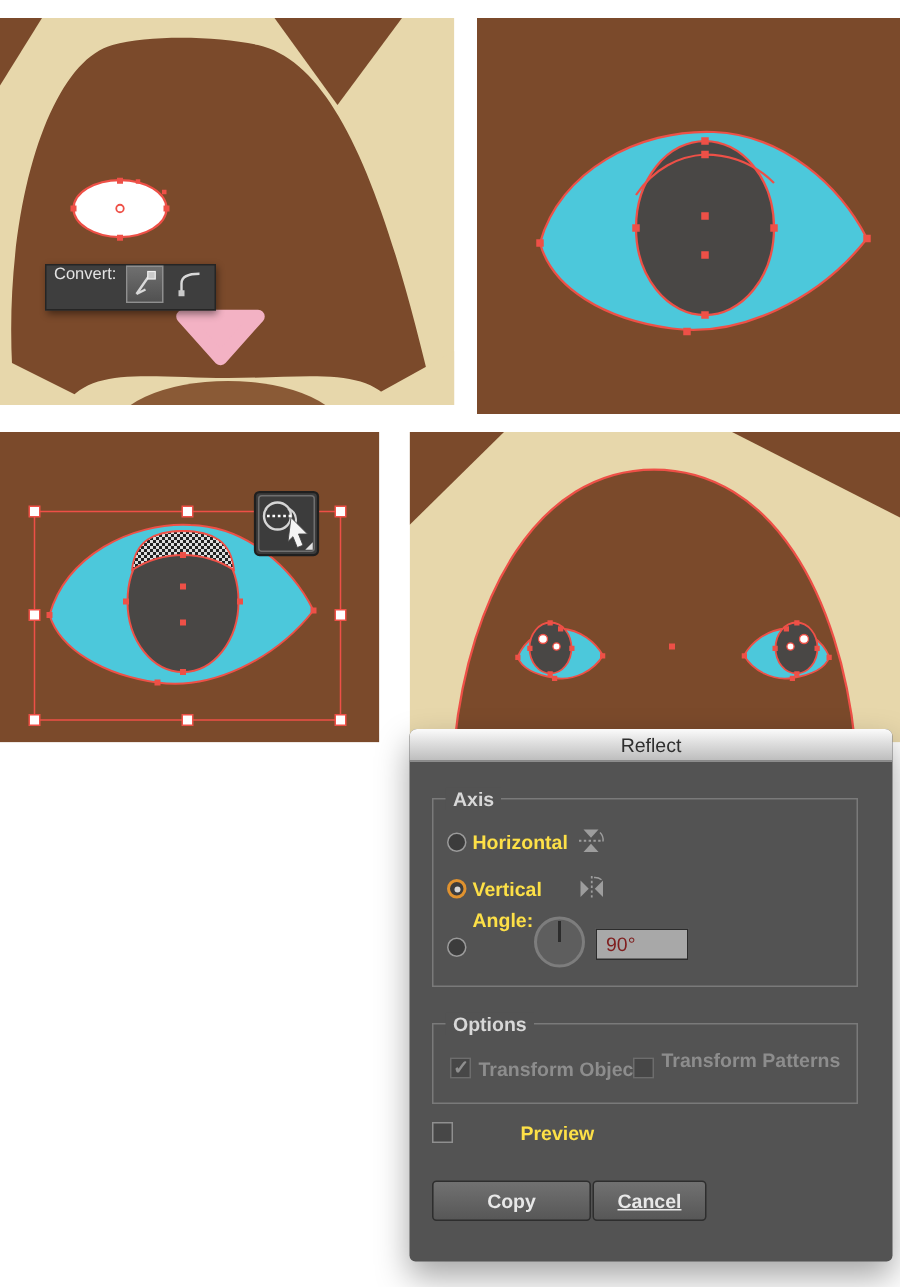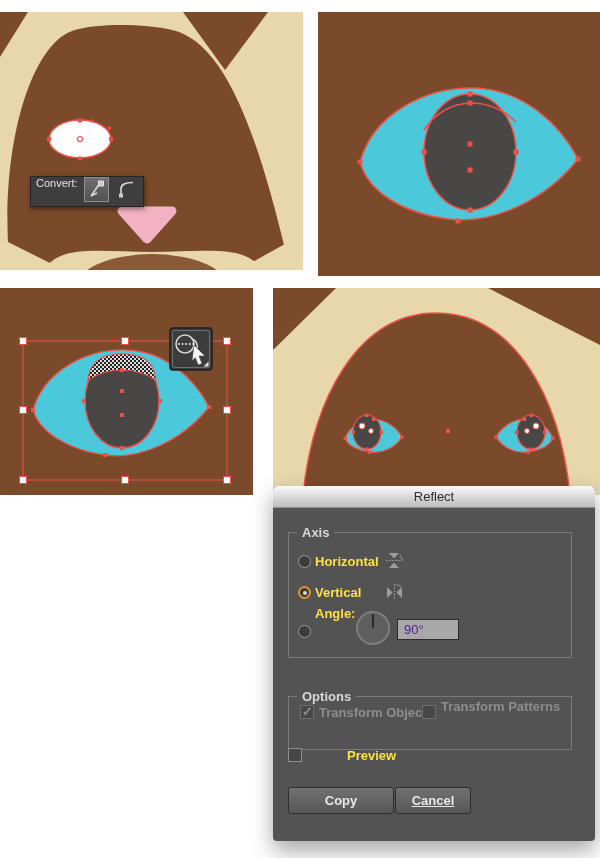--- a/index.html
+++ b/index.html
@@ -34,21 +34,21 @@
   .checkbox{position:absolute;width:14px;height:14px;background:#474747;
     border:1px solid #8f8f8f;box-sizing:border-box;}
   .checkbox.disabled{border-color:#6d6d6d;}
   .checkbox.checked::after{content:"\2713";position:absolute;left:1px;top:-2px;
     font-size:13px;font-weight:bold;color:#8f8f8f;}
   .dial{position:absolute;left:83px;top:125px;width:34px;height:34px;border-radius:50%;
     background:#5e5e5e;border:2px solid #7d7d7d;box-sizing:border-box;}
   .dial::after{content:"";position:absolute;left:13.5px;top:1px;width:2px;height:14px;background:#2c2c2c;}
   .angle-input{position:absolute;left:124px;top:133px;width:62px;height:21px;
     background:#a8a8a8;border:1px solid #2c2c2c;box-sizing:border-box;
-    font-family:"Liberation Sans",sans-serif;font-size:13px;color:#4c1d95;padding:0 6px;}
+    font-family:"Liberation Sans",sans-serif;font-size:13px;color:#7f1d1d;padding:0 6px;}
   .btn{position:absolute;top:301px;height:27px;background:linear-gradient(#717171,#575757);
     border:1px solid #2e2e2e;border-radius:3px;color:#e8e8e8;font-size:13px;font-weight:bold;
     text-align:center;line-height:25px;box-sizing:border-box;cursor:default;}
   .btn.default{box-shadow:0 0 0 2px #262626;}
   .btn-copy{left:15px;width:106px;}
   .btn-cancel{left:122px;width:76px;text-decoration:underline;}
   .btn-ok{left:234px;width:80px;}
   .refl-icon{position:absolute;}
 </style>
 </head>
@@ -219,21 +219,21 @@
       <path d="M2 4 L2 15 L7.5 9.5 Z" fill="#9d9d9d"></path>
       <line x1="9.5" y1="1" x2="9.5" y2="17" stroke="#9d9d9d" stroke-width="1.2" stroke-dasharray="1.6,1.6"></line>
       <path d="M17 4 L17 15 L11.5 9.5 Z" fill="#9d9d9d"></path>
       <path d="M11 2 A 7 7 0 0 1 16 3.5" fill="none" stroke="#9d9d9d" stroke-width="1"></path>
     </svg>
     <span class="radio" style="left:25px;top:139px;"></span>
     <span class="dlg-label" style="left:42px;top:120px;">Angle:</span>
     <span class="dial"></span>
     <input class="angle-input" value="90°" style="">
 
-    <div class="group" style="left:15px;top:210px;width:282px;height:52px;">
+    <div class="group" style="left:15px;top:196px;width:282px;height:52px;">
       <span class="group-label">Options</span>
     </div>
     <span class="checkbox checked disabled" style="left:27px;top:219px;"></span>
     <span class="dlg-label disabled" style="left:46px;top:219px;">Transform Objects</span>
     <span class="checkbox disabled" style="left:149px;top:219px;"></span>
     <span class="dlg-label disabled" style="left:168px;top:213px;">Transform Patterns</span>
 
     <span class="checkbox" style="left:15px;top:262px;"></span>
     <span class="dlg-label" style="left:34px;top:262px;padding-left:40px;">Preview</span>
 

